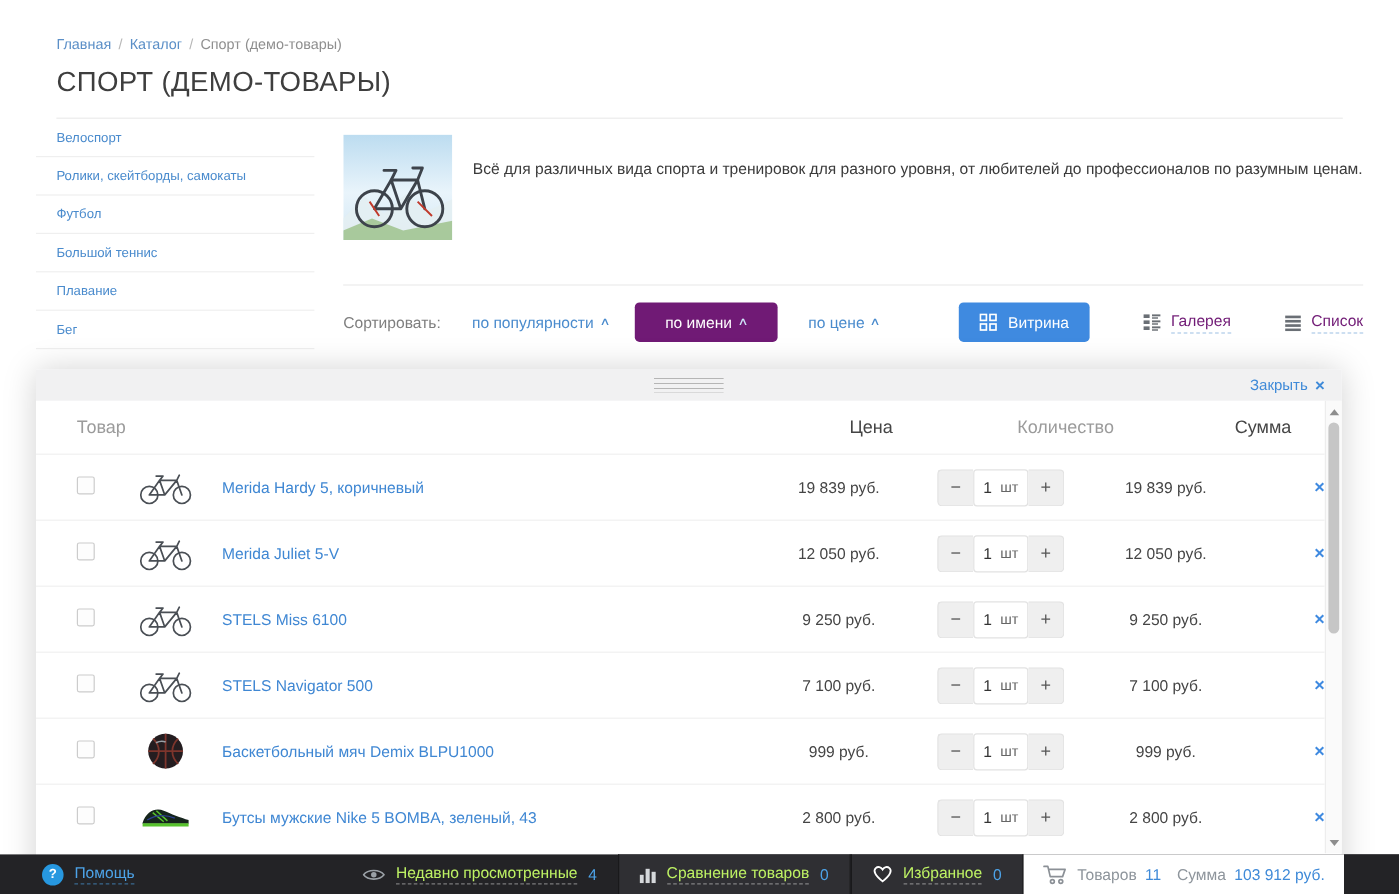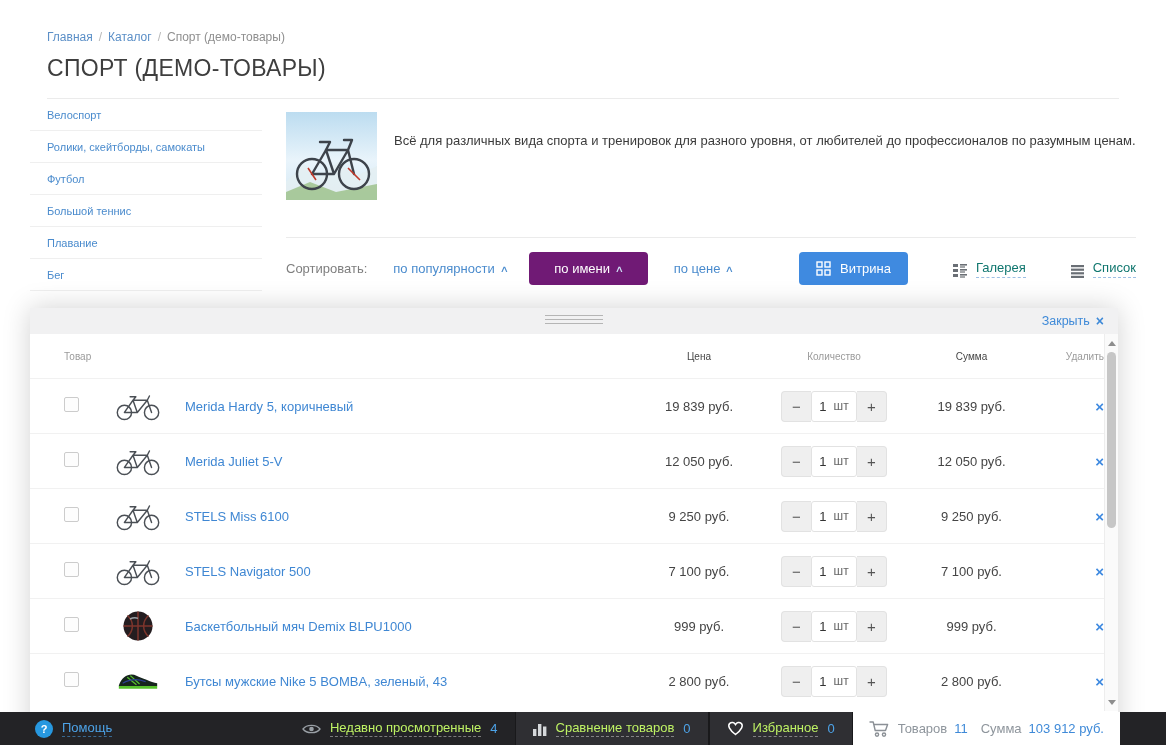--- a/index.html
+++ b/index.html
@@ -30,36 +30,36 @@
   .sort-row { margin-top:14px; display:flex; align-items:center; }
   .sort-label { font-size:13px; color:#7e7e7e; }
   .sort-option { font-size:13px; color:#4a8bcd; margin-left:26px; display:inline-flex; align-items:center; gap:6px;text-align:right; }
   .sort-option .caret { font-size:9px; color:#4a8bcd; transform:scaleX(1.4); }
   .sort-option.active { background:#701a75; color:#fff; border-radius:4px; padding:9px 25px; margin-left:22px; }
   .sort-option.active .caret { color:#cfe3f8; }
   .view-switcher { margin-left:auto; display:flex; align-items:center; gap:44px; }
   .view-btn { display:inline-flex; align-items:center; gap:9px; background:#3f8ae0; color:#fff;
     border:none; border-radius:4px; padding:9px 17px; font-size:13px; cursor:pointer;
     font-family:inherit; }
-  .view-link { display:inline-flex; align-items:flex-end; gap:8px; font-size:13px; color:#0f766e; }
+  .view-link { display:inline-flex; align-items:center; gap:8px; font-size:13px; color:#701a75; }
   .view-link .lbl { border-bottom:1px dashed rgba(74,139,205,.55); padding-bottom:2px; }
 
   
   .cart-panel { position:absolute; left:30px; top:308px; width:1088px; bottom:0; background:#fff;
     box-shadow:0 0 26px rgba(0,0,0,.18); z-index:5; }
   .panel-bar { height:26px; background:#f1f1f2; position:relative; }
   .drag-handle { position:absolute; left:50%; top:7px; transform:translateX(-50%); width:58px; height:12px;
     background:repeating-linear-gradient(to bottom,#b5b5b5 0 1px,transparent 1px 4px); cursor:ns-resize; }
   .close-link { position:absolute; right:14px; top:0; line-height:26px; font-size:12.5px; color:#3f8ad8;
     display:flex; align-items:center; gap:6px; }
   .close-x { font-weight:700; font-size:14px; color:#3f8ad8; }
 
   .cart-table { position:absolute; top:26px; left:0; right:14px; bottom:0; background:#fff; overflow:hidden; }
   .t-row, .t-head { display:flex; align-items:center; }
-  .t-head { height:44px; color:#9b9b9b; font-size:10px; }
+  .t-head { height:44px; color:#9b9b9b; font-size:15px;gap:27px; }
   .t-row { height:55px; border-top:1px solid #f1f1f1; font-size:13px; }
   .col-product-head { flex:0 0 609px; padding-left:34px; }
   .col-check { flex:0 0 60px; padding-left:34px; }
   .col-thumb { flex:0 0 95px; display:flex; align-items:center; justify-content:center; }
   .col-name { flex:1; }
   .col-name a { color:#3f87d3; }
   .col-price { flex:0 0 120px; text-align:center; color:#454545; }
   .col-qty { flex:0 0 150px; display:flex; justify-content:center; }
   .col-sum { flex:0 0 125px; text-align:center; color:#454545; }
   .col-del { flex:0 0 70px; text-align:right; }

